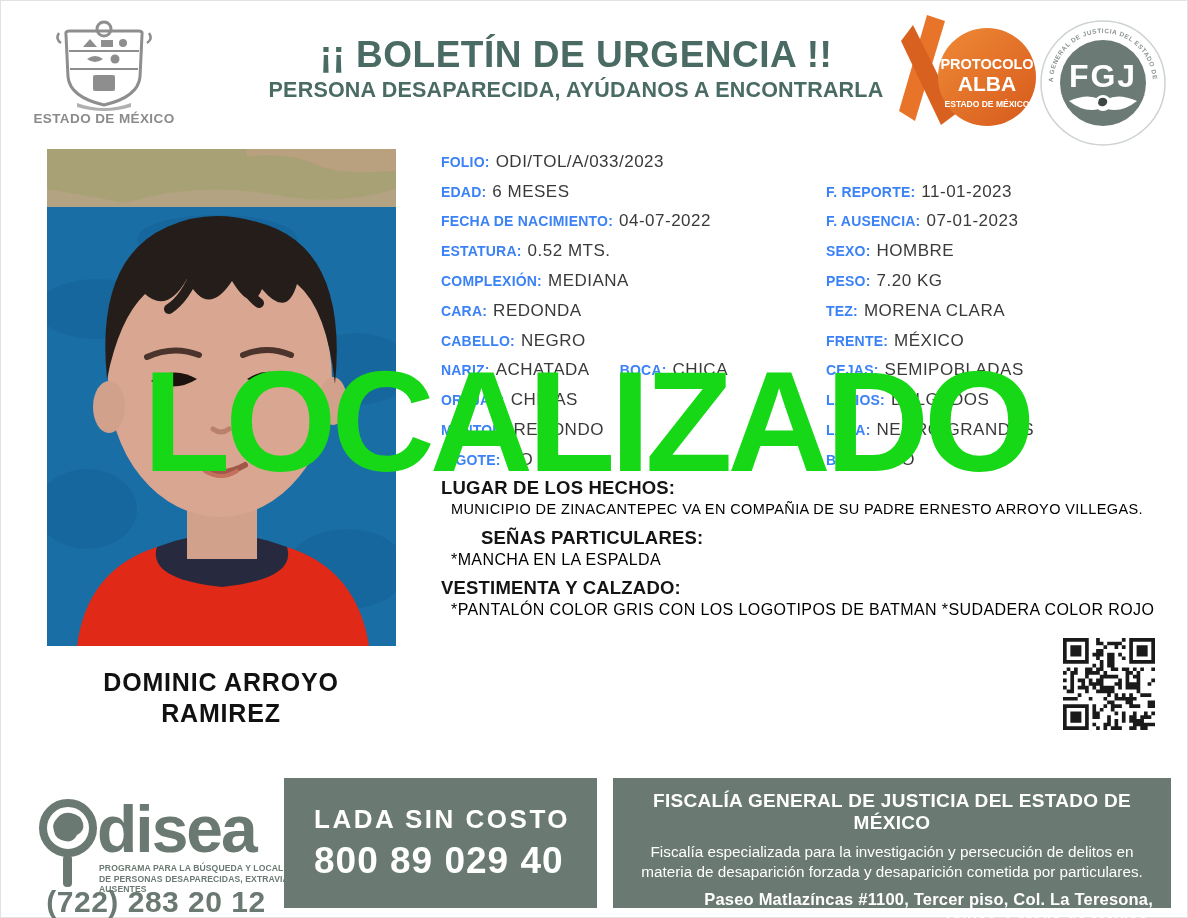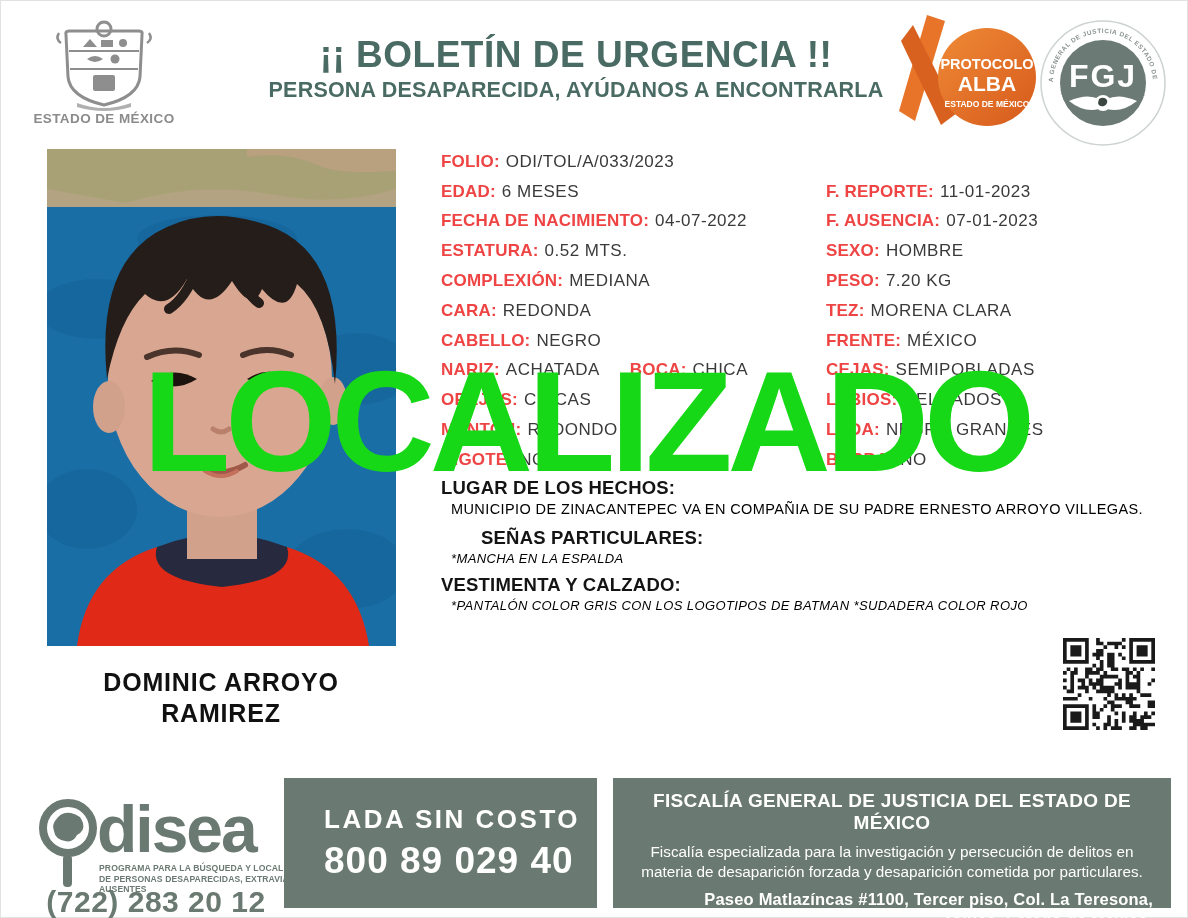--- a/index.html
+++ b/index.html
@@ -16,47 +16,47 @@
   .alba{position:absolute;left:898px;top:12px;width:140px;height:130px;}
   .fgj{position:absolute;left:1038px;top:18px;width:128px;height:128px;}
 
   
   .photo{position:absolute;left:46px;top:148px;width:349px;height:497px;}
 
   
   .fields-left{position:absolute;left:440px;top:146px;width:745px;}
   .fields-right{position:absolute;left:825px;top:175.8px;width:360px;}
   .frow{height:29.8px;display:flex;align-items:center;white-space:nowrap;}
-  .flabel{font-weight:700;color:#ef4444;font-size:17px;letter-spacing:.2px;margin-right:6px;}
+  .flabel{font-weight:700;color:#3b82f6;font-size:14px;letter-spacing:.2px;margin-right:6px;}
   .fvalue{color:#3a3a3a;font-size:17px;letter-spacing:.5px;}
   .pair2{margin-left:30px;display:flex;align-items:center;justify-content:flex-end;}
   .sec-label{font-size:18.5px;font-weight:700;color:#141414;height:26px;display:flex;align-items:center;letter-spacing:.2px;}
   .sec-value{font-size:14.5px;color:#000000;letter-spacing:.4px;padding-left:10px;}
-  .sec-value.small{font-size:13px;font-style:italic;}
+  .sec-value.small{font-size:16px;}
   .mt8{margin-top:8px;margin-left:40px;} .mt6{margin-top:6px;}
 
   
   .localizado{position:absolute;left:142px;top:349px;z-index:6;
     font-size:143px;font-weight:700;letter-spacing:-5px;line-height:1;color:#16d816;white-space:nowrap;}
 
   
   .person-name{position:absolute;left:40px;top:666px;width:360px;text-align:center;z-index:2;
     font-size:25px;font-weight:700;color:#111;letter-spacing:.8px;line-height:1.22;}
   .qr{position:absolute;left:1062px;top:637px;width:92px;height:92px;}
 
   
   .odisea-icon{position:absolute;left:36px;top:798px;width:62px;height:92px;}
   .odisea-brand{position:absolute;left:96px;top:795px;font-size:66px;font-weight:700;color:#6a7971;
     letter-spacing:-2px;line-height:1;}
   .odisea-tagline{position:absolute;left:98px;top:862px;font-size:8.6px;font-weight:700;color:#6a7971;
     line-height:1.25;letter-spacing:.1px;}
   .odisea-phone{position:absolute;left:30px;top:884px;width:250px;text-align:center;
     font-size:30px;font-weight:700;color:#6a7971;letter-spacing:.5px;}
   .panel{position:absolute;top:777px;height:130px;background:#6a7971;color:#fff;box-sizing:border-box;}
-  .panel-mid{left:283px;width:313px;display:flex;flex-direction:column;justify-content:center;padding-left:40px;}
+  .panel-mid{left:283px;width:313px;display:flex;flex-direction:column;justify-content:center;padding-left:30px;}
   .lada1{font-size:26px;font-weight:700;letter-spacing:2.5px;}
   .lada2{font-size:37px;font-weight:700;letter-spacing:1px;margin-top:5px;}
   .panel-right{left:612px;width:558px;padding:12px 18px 8px;}
   .fisc-title{font-size:19px;font-weight:700;text-align:center;letter-spacing:.3px;}
   .fisc-desc{font-size:15.3px;text-align:center;margin-top:8px;line-height:1.32;}
   .fisc-addr{font-size:16.5px;font-weight:700;text-align:right;margin-top:7px;line-height:1.28;letter-spacing:.2px;}
 </style>
 </head>
 <body>
 

